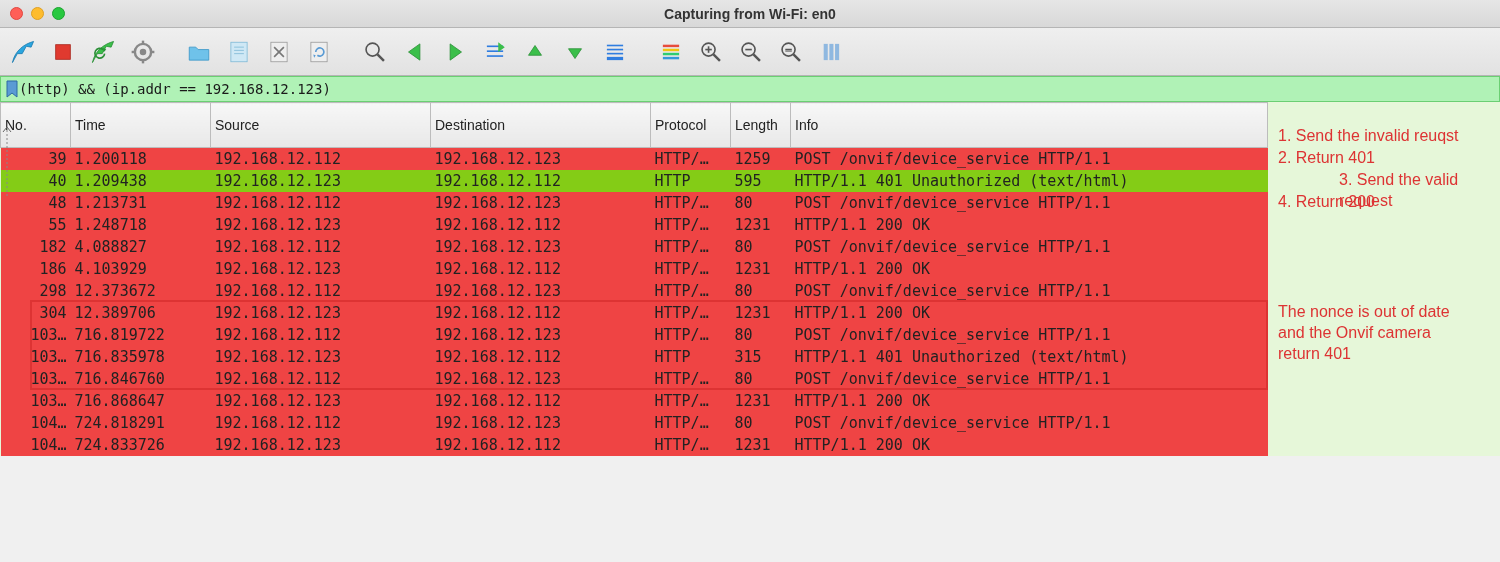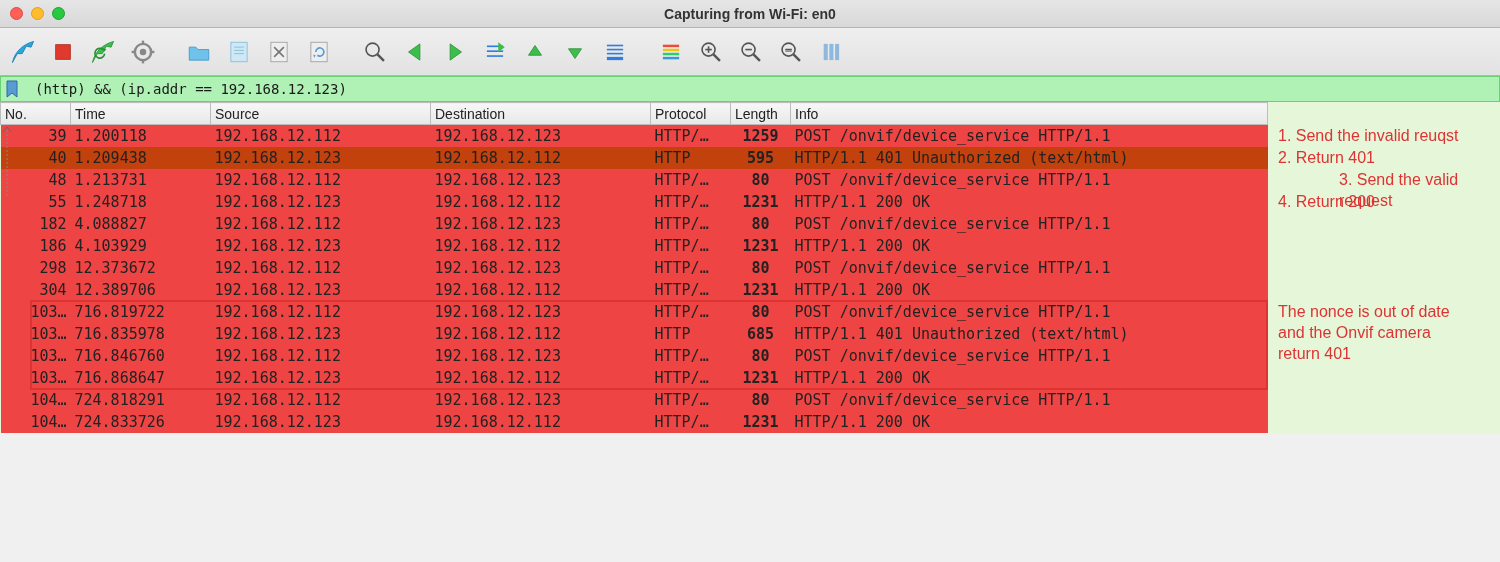--- a/index.html
+++ b/index.html
@@ -54,21 +54,21 @@
     border-radius:4px;
   }
   .tb-sep { width: 10px; }
   .tb-btn svg { width: 26px; height: 26px; }
   .filterbar {
     height: 26px;
     background: #b0f2b6;
     border: 1px solid #6bcf73;
     display:flex; align-items:center;
     padding: 7px 4px;
-    gap: 16px;
+    gap: 0;
   }
   .filterbar .bookmark-ic { width:14px; height:18px; }
   .filter-text {
     font-family: ui-monospace, Menlo, monospace;
     font-size: 14px;
     color: #1a1a1a;
   }
   .packet-area {
     position: relative;
     background: #e6f7d9;
@@ -77,41 +77,41 @@
     width: 1268px;
     border-collapse: collapse;
     table-layout: fixed;
   }
   .packet-table th {
     background: linear-gradient(#f7f7f7,#e8e8e8);
     border: 1px solid #bcbcbc;
     text-align: left;
     font-weight: 400;
     font-size: 14px;
-    padding: 2px 4px;
+    padding: 14px 4px;
     color:#222;
     height:22px;
   }
   .packet-table td {
     font-family: "Andale Mono", ui-monospace, Menlo, monospace;
     font-size: 15px;
     padding: 1px 4px;
     color: #222;
     white-space: nowrap;
     overflow: hidden;
   }
   .col-no { width: 70px; text-align:right; padding-right:8px;}
   .col-time { width: 140px; }
   .col-src { width: 220px; }
   .col-dst { width: 220px; }
   .col-proto { width: 80px; }
-  .col-len { width: 60px; text-align:center; padding-right:6px;font-weight:bold;}
+  .col-len { width: 60px; text-align:left; padding-right:6px;}
   .col-info { }
   tbody tr { height: 22px; background:#ef4444;}
-  tbody tr.sel { background:#c2410c; }
+  tbody tr.sel { background:#84cc16; }
   .gutter {
     position:absolute;
     left:0; top:22px;
     width:14px;
     pointer-events:none;
   }
   .gutter svg { display:block; }
   .annot-box {
     position:absolute;
     border: 2px solid #d33;
@@ -386,21 +386,21 @@
           <td class="col-proto">HTTP/…</td>
           <td class="col-len">80</td>
           <td class="col-info">POST /onvif/device_service HTTP/1.1</td>
         </tr>
         <tr>
           <td class="col-no">103…</td>
           <td class="col-time">716.835978</td>
           <td class="col-src">192.168.12.123</td>
           <td class="col-dst">192.168.12.112</td>
           <td class="col-proto">HTTP</td>
-          <td class="col-len">685</td>
+          <td class="col-len">315</td>
           <td class="col-info">HTTP/1.1 401 Unauthorized  (text/html)</td>
         </tr>
         <tr>
           <td class="col-no">103…</td>
           <td class="col-time">716.846760</td>
           <td class="col-src">192.168.12.112</td>
           <td class="col-dst">192.168.12.123</td>
           <td class="col-proto">HTTP/…</td>
           <td class="col-len">80</td>
           <td class="col-info">POST /onvif/device_service HTTP/1.1</td>

